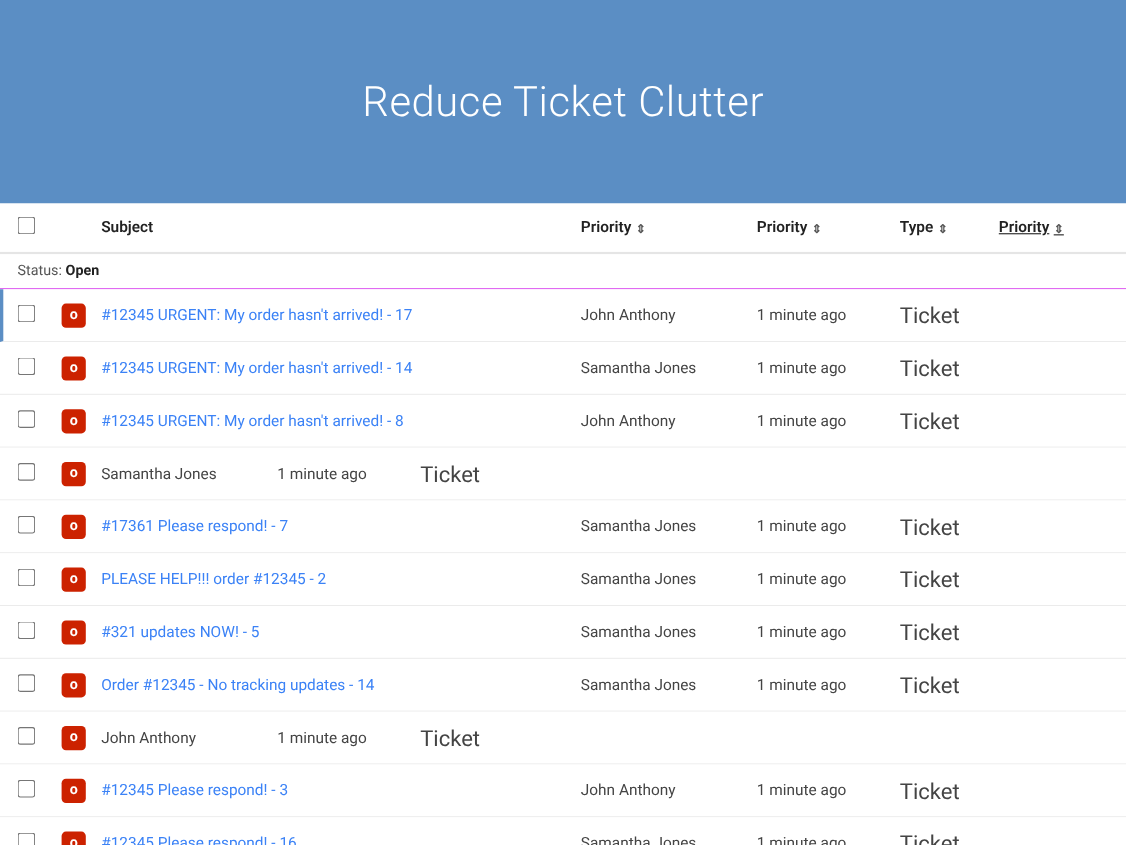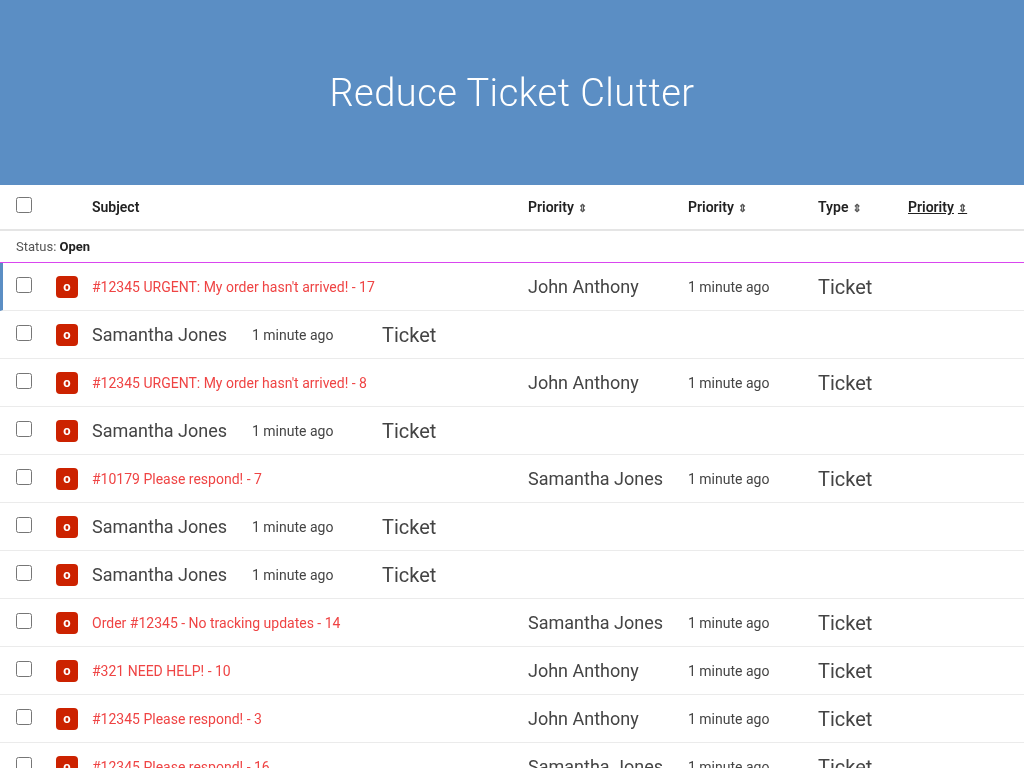--- a/index.html
+++ b/index.html
@@ -113,26 +113,26 @@
       display: flex;
       align-items: center;
       justify-content: center;
       color: #fff;
       font-size: 13px;
       font-weight: bold;
     }
     .subject-cell {
       flex: 1;
       font-size: 14px;
-      color: #ef4444;
+      color: #3b82f6;
     }
     .requester-cell {
       width: 160px;
       flex-shrink: 0;
-      font-size: 18px;
+      font-size: 14px;
       color: #444;
     }
     .requested-cell {
       width: 130px;
       flex-shrink: 0;
       font-size: 14px;
       color: #444;
     }
     .type-cell {
       width: 90px;
@@ -205,20 +205,21 @@
     <div class="type-cell">Ticket</div>
     <div class="priority-cell"></div>
   </div>
       <div class="ticket-row">
     <div class="checkbox-cell">
       <input type="checkbox" style="">
     </div>
     <div class="icon-cell">
       <div class="ticket-icon">o</div>
     </div>
+    <div class="subject-cell">#12345 URGENT: My order hasn't arrived! - 14</div>
     <div class="requester-cell">Samantha Jones</div>
     <div class="requested-cell">1 minute ago</div>
     <div class="type-cell">Ticket</div>
     <div class="priority-cell"></div>
   </div>
       <div class="ticket-row">
     <div class="checkbox-cell">
       <input type="checkbox" style="">
     </div>
     <div class="icon-cell">
@@ -242,45 +243,47 @@
     <div class="type-cell">Ticket</div>
     <div class="priority-cell"></div>
   </div>
       <div class="ticket-row">
     <div class="checkbox-cell">
       <input type="checkbox" style="">
     </div>
     <div class="icon-cell">
       <div class="ticket-icon">o</div>
     </div>
-    <div class="subject-cell">#10179 Please respond! - 7</div>
-    <div class="requester-cell">Samantha Jones</div>
-    <div class="requested-cell">1 minute ago</div>
-    <div class="type-cell">Ticket</div>
-    <div class="priority-cell"></div>
-  </div>
-      <div class="ticket-row">
-    <div class="checkbox-cell">
-      <input type="checkbox" style="">
-    </div>
-    <div class="icon-cell">
-      <div class="ticket-icon">o</div>
-    </div>
-    <div class="requester-cell">Samantha Jones</div>
-    <div class="requested-cell">1 minute ago</div>
-    <div class="type-cell">Ticket</div>
-    <div class="priority-cell"></div>
-  </div>
-      <div class="ticket-row">
-    <div class="checkbox-cell">
-      <input type="checkbox" style="">
-    </div>
-    <div class="icon-cell">
-      <div class="ticket-icon">o</div>
-    </div>
+    <div class="subject-cell">#17361 Please respond! - 7</div>
+    <div class="requester-cell">Samantha Jones</div>
+    <div class="requested-cell">1 minute ago</div>
+    <div class="type-cell">Ticket</div>
+    <div class="priority-cell"></div>
+  </div>
+      <div class="ticket-row">
+    <div class="checkbox-cell">
+      <input type="checkbox" style="">
+    </div>
+    <div class="icon-cell">
+      <div class="ticket-icon">o</div>
+    </div>
+    <div class="subject-cell">PLEASE HELP!!! order #12345 - 2</div>
+    <div class="requester-cell">Samantha Jones</div>
+    <div class="requested-cell">1 minute ago</div>
+    <div class="type-cell">Ticket</div>
+    <div class="priority-cell"></div>
+  </div>
+      <div class="ticket-row">
+    <div class="checkbox-cell">
+      <input type="checkbox" style="">
+    </div>
+    <div class="icon-cell">
+      <div class="ticket-icon">o</div>
+    </div>
+    <div class="subject-cell">#321 updates NOW! - 5</div>
     <div class="requester-cell">Samantha Jones</div>
     <div class="requested-cell">1 minute ago</div>
     <div class="type-cell">Ticket</div>
     <div class="priority-cell"></div>
   </div>
       <div class="ticket-row">
     <div class="checkbox-cell">
       <input type="checkbox" style="">
     </div>
     <div class="icon-cell">
@@ -292,21 +295,20 @@
     <div class="type-cell">Ticket</div>
     <div class="priority-cell"></div>
   </div>
       <div class="ticket-row">
     <div class="checkbox-cell">
       <input type="checkbox" style="">
     </div>
     <div class="icon-cell">
       <div class="ticket-icon">o</div>
     </div>
-    <div class="subject-cell">#321 NEED HELP! - 10</div>
     <div class="requester-cell">John Anthony</div>
     <div class="requested-cell">1 minute ago</div>
     <div class="type-cell">Ticket</div>
     <div class="priority-cell"></div>
   </div>
       <div class="ticket-row">
     <div class="checkbox-cell">
       <input type="checkbox" style="">
     </div>
     <div class="icon-cell">

